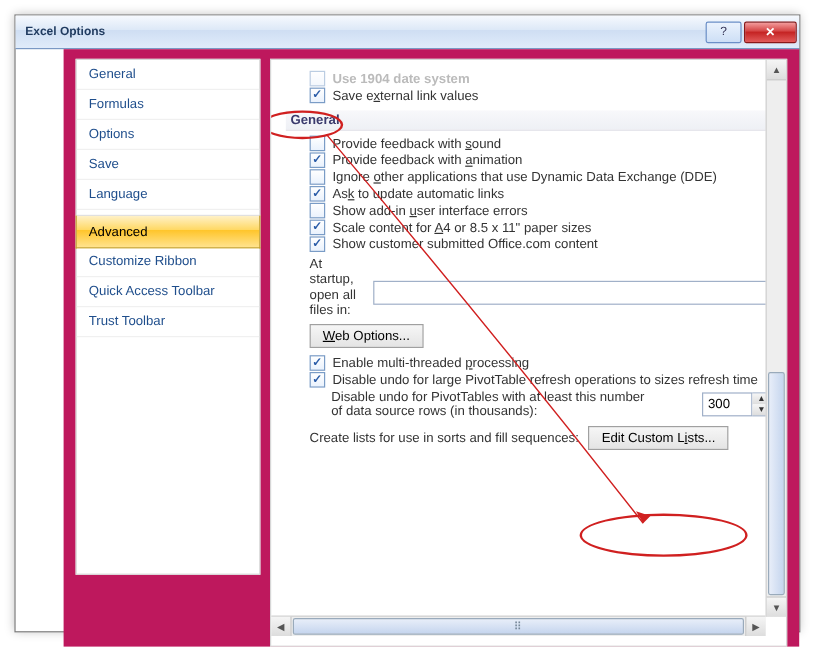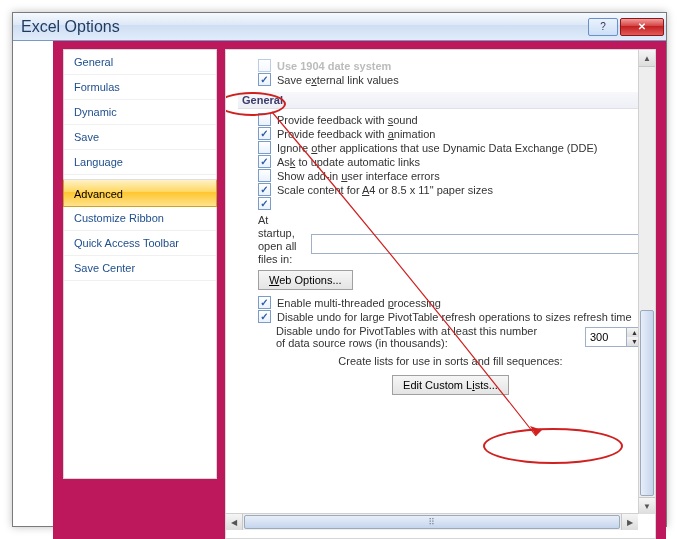--- a/index.html
+++ b/index.html
@@ -20,21 +20,21 @@
     box-shadow: 0 0 8px rgba(0,0,0,0.25);
   }
   .titlebar {
     height: 28px;
     background: linear-gradient(#f6f9fe, #dce8f7 45%, #cfdef3 46%, #e0ecfa);
     border-bottom: 1px solid #7a99c4;
     display: flex;
     align-items: center;
     padding: 0 2px 0 8px;
   }
-  .titlebar .title { flex: 1; font-size: 16px; color: #1f3a5f; }
+  .titlebar .title { flex: 1; font-size: 10px; color: #1f3a5f; font-weight: bold; }
   .win-btn {
     width: 30px; height: 18px;
     margin-left: 2px;
     border: 1px solid #6b8fc7;
     background: linear-gradient(#eaf2fd, #cddff6);
     border-radius: 2px;
     display: flex; align-items: center; justify-content: center;
     font-size: 10px; color: #335; cursor: default;
   }
   .win-btn.close {
@@ -151,27 +151,27 @@
   <div class="titlebar">
     <span class="title">Excel Options</span>
     <div class="win-btn">?</div>
     <div class="win-btn close">✕</div>
   </div>
 
   <div class="body">
     <div class="sidebar">
       <div class="side-item">General</div>
       <div class="side-item">Formulas</div>
-      <div class="side-item">Dynamic</div>
+      <div class="side-item">Options</div>
       <div class="side-item">Save</div>
       <div class="side-item">Language</div>
       <div class="side-item selected sep">Advanced</div>
       <div class="side-item">Customize Ribbon</div>
       <div class="side-item">Quick Access Toolbar</div>
-      <div class="side-item">Save Center</div>
+      <div class="side-item">Trust Toolbar</div>
     </div>
 
     <div class="main-wrap">
       <div class="main">
         <div class="main-inner">
           <div style="color:#999;" class="cbx-row">
             <span class="cbx" style="opacity:.5;"></span>
             <span><s style="text-decoration:none;color:#bbb;font-weight:bold;">Use 1904 date system</s></span>
           </div>
           <div class="cbx-row">
@@ -200,20 +200,21 @@
           <div class="cbx-row">
             <span class="cbx"></span>
             <span>Show add-in <span class="u">u</span>ser interface errors</span>
           </div>
           <div class="cbx-row">
             <span class="cbx checked"></span>
             <span>Scale content for <span class="u">A</span>4 or 8.5 x 11" paper sizes</span>
           </div>
           <div class="cbx-row">
             <span class="cbx checked"></span>
+            <span>Show customer submitted Office.com content</span>
           </div>
 
           <div class="field-row">
             <div class="field-label">At startup, open all files in:</div>
             <input class="text" style="width: 340px; margin-top: 20px;" value="">
           </div>
 
           <div style="margin:4px 0 6px 20px;">
             <button class="btn-std"><span class="u">W</span>eb Options...</button>
           </div>
@@ -231,21 +232,21 @@
             <div style="width:330px;">Disable undo for PivotTables with at least this number of data source rows (in thousands):</div>
             <div class="spinner">
               <input class="text" value="300" style="">
               <div class="arrows">
                 <div class="ar">▲</div>
                 <div class="ar">▼</div>
               </div>
             </div>
           </div>
 
-          <div style="display:flex;align-items:center;margin:6px 0 0 20px;gap:8px;flex-direction:column;">
+          <div style="display:flex;align-items:center;margin:6px 0 0 20px;gap:8px;">
             <span>Create lists for use in sorts and fill sequences:</span>
             <button class="btn-std">Edit Custom L<span class="u">i</span>sts...</button>
           </div>
         </div>
 
         <div class="vscroll">
           <div class="btn">▲</div>
           <div class="thumb"></div>
           <div class="btn bot">▼</div>
         </div>

